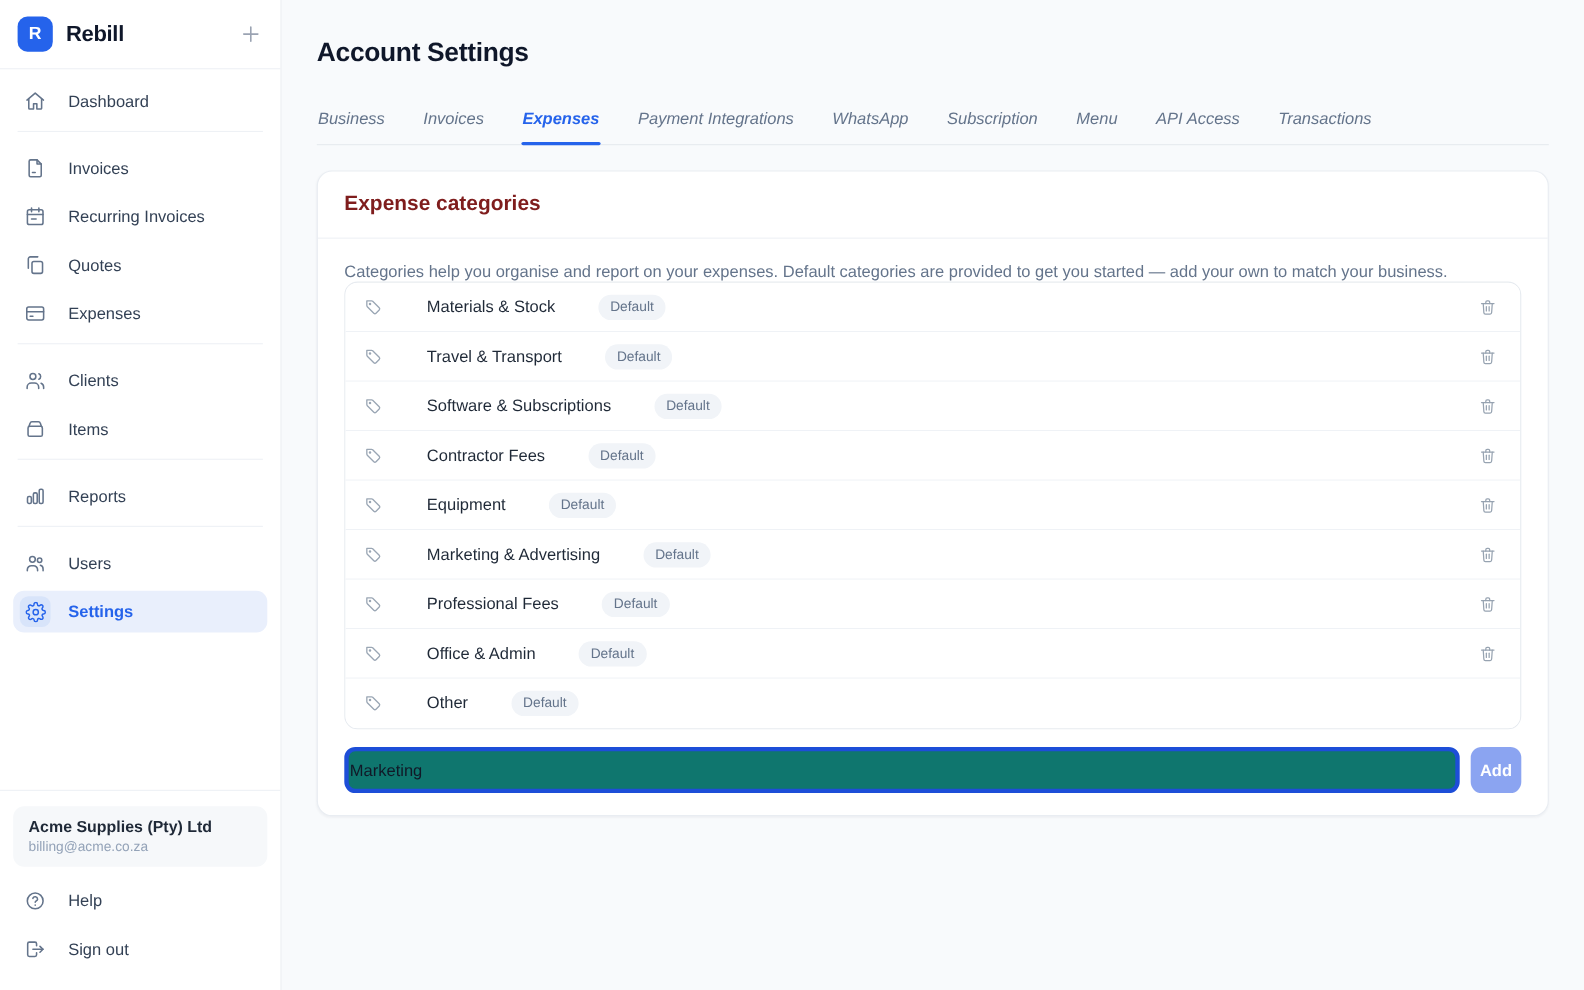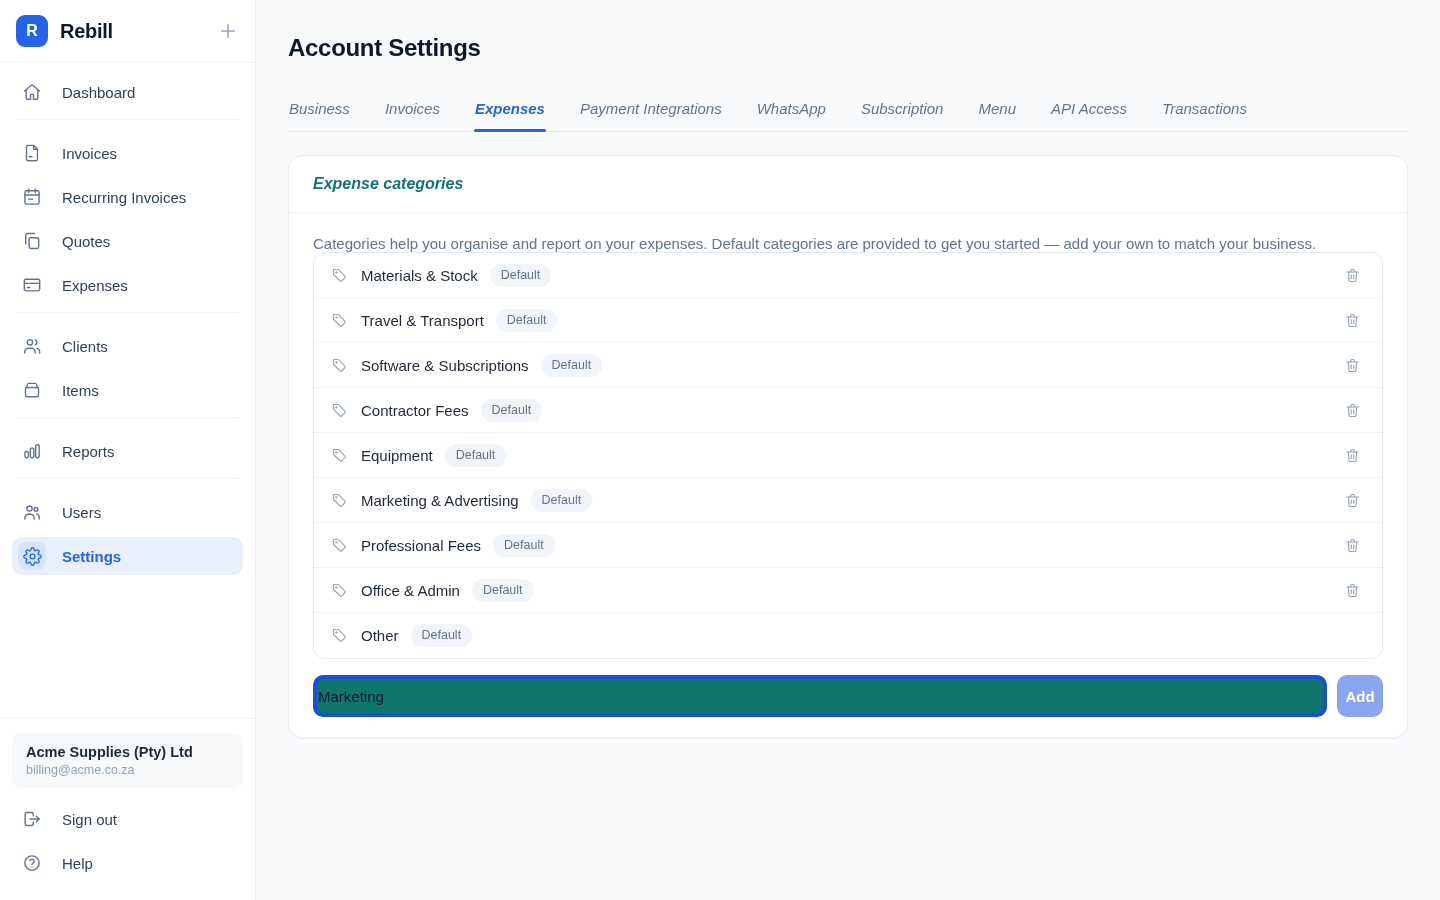--- a/index.html
+++ b/index.html
@@ -69,29 +69,29 @@
     height:3px; border-radius:2px; background:#2563eb;
   }
 
   .card {
     margin-top:23px; background:#fff;
     border:1px solid #e9edf2; border-radius:14px;
     box-shadow:0 1px 2px rgba(16,24,40,.04);
   }
   .card-header {
     padding:19px 24px; border-bottom:1px solid #eef1f5;
-    font-size:16px; font-weight:700; color:#0f766e;font-style:italic;
+    font-size:19px; font-weight:700; color:#7f1d1d;
   }
   .card-body { padding:22px 24px 20px; }
   .card-desc { font-size:15px; color:#64748b; }
 
   .cat-list { border:1px solid #e7ebf0; border-radius:12px; overflow:hidden; }
   .cat-row {
     display:flex; align-items:center; height:45px; padding:0 17px;
-    border-bottom:1px solid #eef1f5; background:#fff;
+    border-bottom:1px solid #eef1f5; background:#fff;gap:27px;
   }
   .cat-row:last-child { border-bottom:none; }
   .tag-ic { color:#9aa6b4; flex:none; }
   .cat-name { font-size:15px; font-weight:500; color:#1f2937; margin-left:13px; }
   .badge {
     margin-left:12px; font-size:12.5px; color:#64748b;
     background:#f1f4f8; border-radius:999px; padding:4px 11px; line-height:1.2;
   }
   .trash-btn {
     margin-left:auto; background:none; border:none; cursor:pointer;
@@ -245,36 +245,36 @@
   <div class="side-spacer"></div>
 
   <div class="side-bottom">
     <div class="account-card">
       <div class="account-name">Acme Supplies (Pty) Ltd</div>
       <div class="account-email">billing@acme.co.za</div>
     </div>
     <a class="nav-item">
       <span class="ibox">
         <svg width="20" height="20" viewBox="0 0 24 24" fill="none" stroke="currentColor" stroke-width="1.7" stroke-linecap="round" stroke-linejoin="round">
+            <circle cx="12" cy="12" r="8.6"></circle>
+            <path d="M9.4 9.2a2.7 2.7 0 0 1 5.2.9c0 1.8-2.6 2-2.6 3.4"></path>
+            <line x1="12" y1="16.6" x2="12" y2="16.61"></line>
+          </svg>
+      </span>
+      <span>Help</span>
+    </a>
+    <a class="nav-item">
+      <span class="ibox">
+        <svg width="20" height="20" viewBox="0 0 24 24" fill="none" stroke="currentColor" stroke-width="1.7" stroke-linecap="round" stroke-linejoin="round">
             <path d="M13.5 8.2V6a1.8 1.8 0 0 0-1.8-1.8H5.6A1.8 1.8 0 0 0 3.8 6v12a1.8 1.8 0 0 0 1.8 1.8h6.1a1.8 1.8 0 0 0 1.8-1.8v-2.2"></path>
             <path d="M9.5 12h11"></path>
             <path d="m17.2 8.8 3.3 3.2-3.3 3.2"></path>
           </svg>
       </span>
       <span>Sign out</span>
-    </a>
-    <a class="nav-item">
-      <span class="ibox">
-        <svg width="20" height="20" viewBox="0 0 24 24" fill="none" stroke="currentColor" stroke-width="1.7" stroke-linecap="round" stroke-linejoin="round">
-            <circle cx="12" cy="12" r="8.6"></circle>
-            <path d="M9.4 9.2a2.7 2.7 0 0 1 5.2.9c0 1.8-2.6 2-2.6 3.4"></path>
-            <line x1="12" y1="16.6" x2="12" y2="16.61"></line>
-          </svg>
-      </span>
-      <span>Help</span>
     </a>
   </div>
 </aside>
 
 <main class="main">
   <h1 class="page-title">Account Settings</h1>
 
   <div class="tabs">
     <button class="tab">Business</button>
     <button class="tab">Invoices</button>

